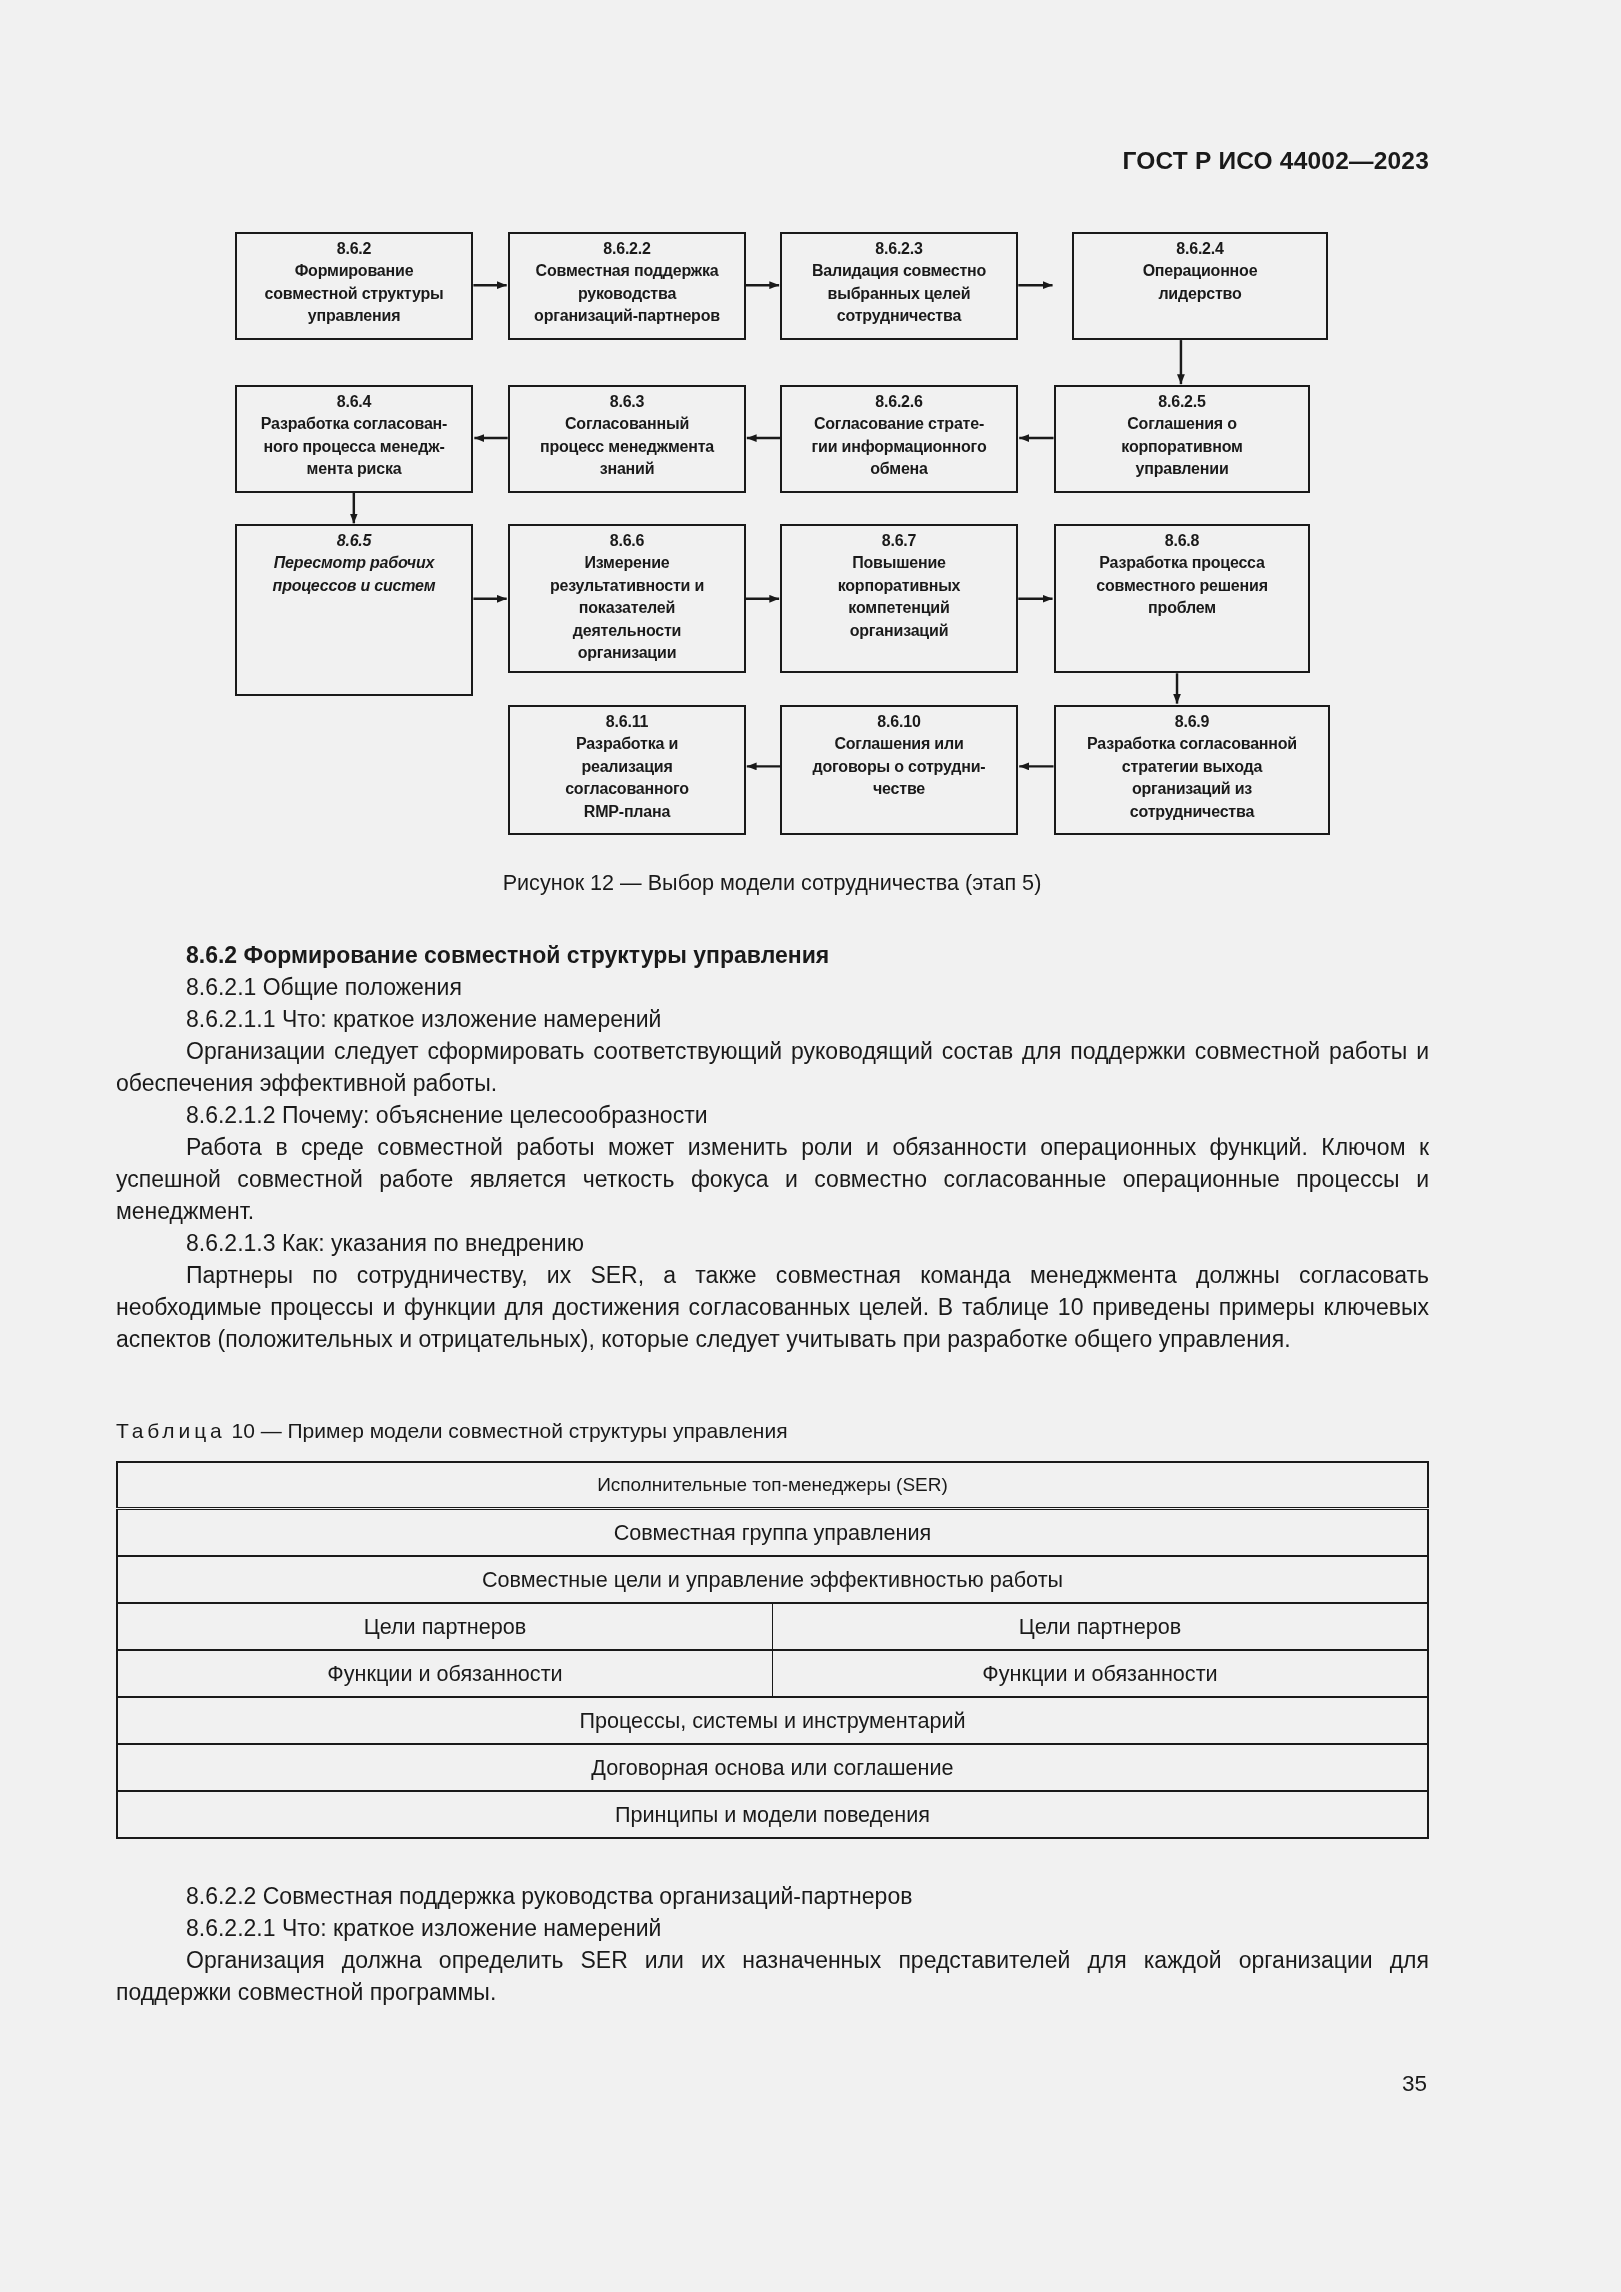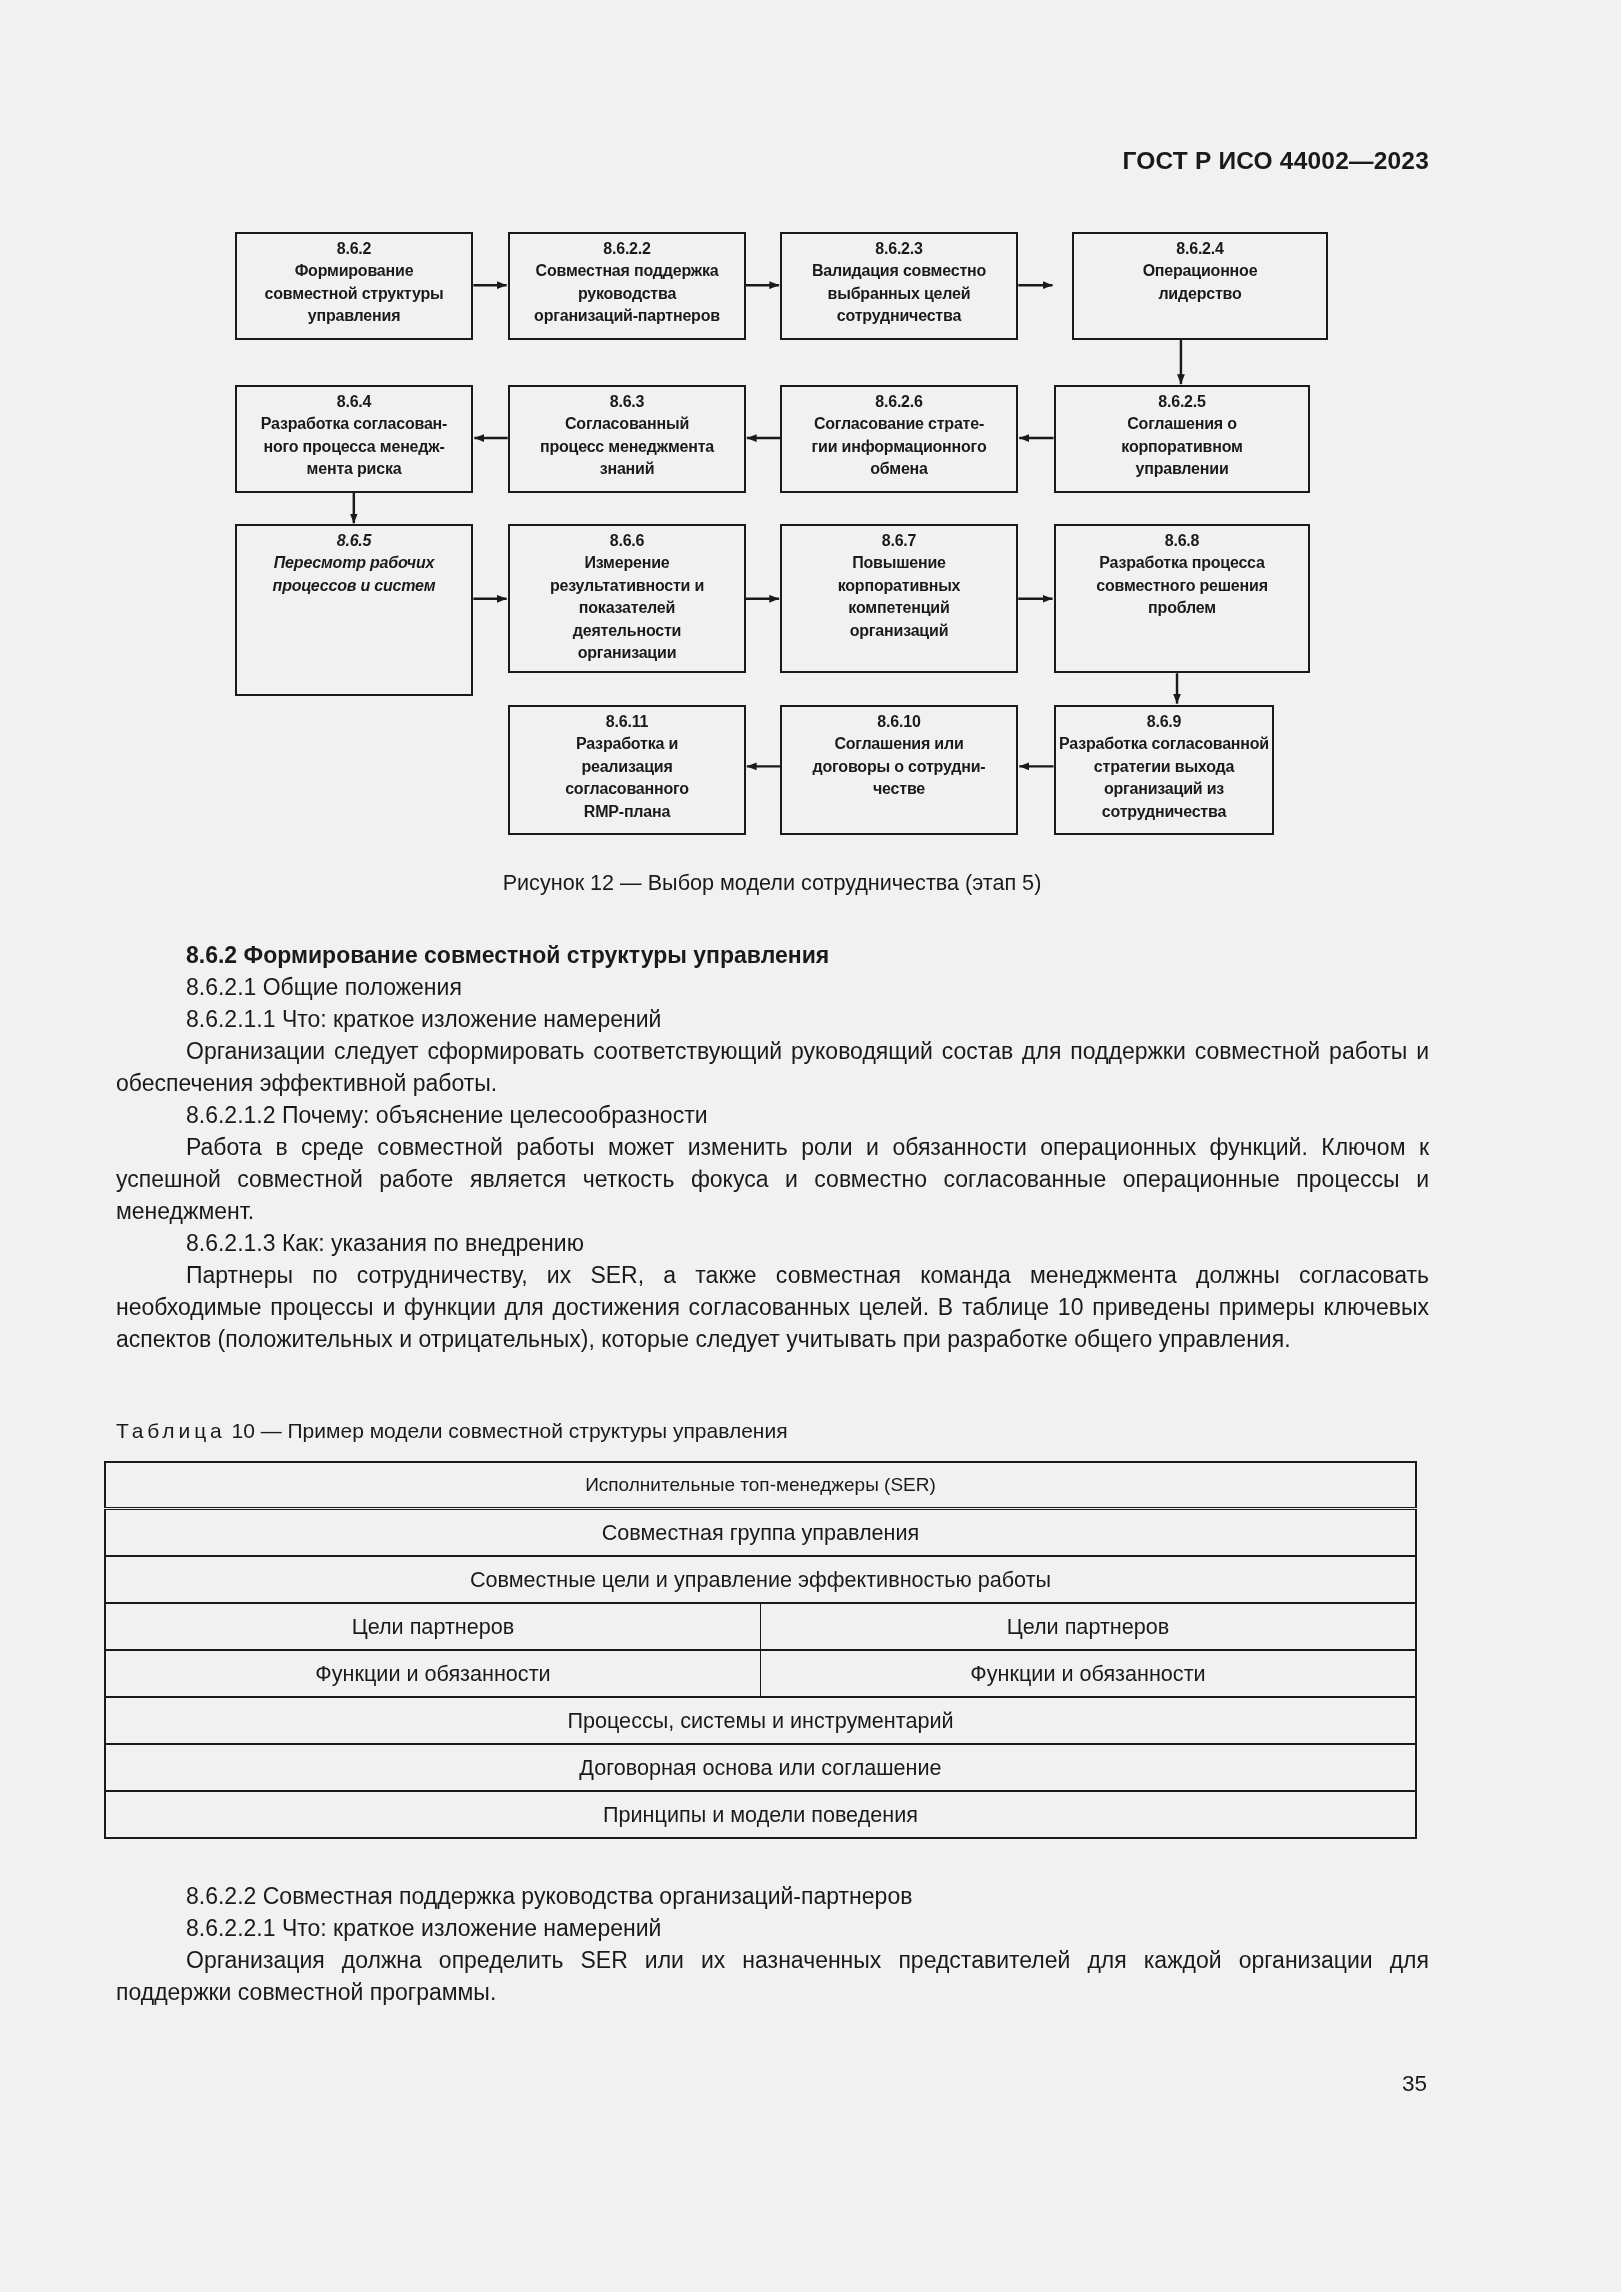--- a/index.html
+++ b/index.html
@@ -42,21 +42,21 @@
     font-size: 23px; line-height: 32px;
   }
   .para { margin: 0; text-align: justify; text-indent: 70px; }
   .heading { margin: 0; text-indent: 70px; font-weight: bold; }
   .line { margin: 0; text-indent: 70px; }
   .table-caption {
     position: absolute; left: 116px; top: 1419px; font-size: 21px;
   }
   .table-caption .spaced { letter-spacing: 3.9px; }
   table.gov {
-    position: absolute; left: 104px; top: 1461px; width: 1313px;
+    position: absolute; left: 116px; top: 1461px; width: 1313px;
     border-collapse: collapse; border: 2.9px solid #1a1a1a;
     font-size: 21.6px; table-layout: fixed;
   }
   table.gov td {
     text-align: center; height: 45px; padding: 0;
     border-left: 1px solid #1a1a1a; border-right: 1px solid #1a1a1a;
   }
   table.gov tr.r1 td { font-size: 19px; border-bottom: 3.9px double #1a1a1a; height: 44px; }
   table.gov tr.thick td { border-bottom: 2.9px solid #1a1a1a; }
   table.gov tr.thin td { border-bottom: 2px solid #1a1a1a; }
@@ -138,21 +138,21 @@
 компетенций
 организаций</span>
   </div>
   <div class="box" style="left:1054px;top:524px;width:256px;height:149px;">
     <span class="num">8.6.8</span>
     <span class="txt">Разработка процесса
 совместного решения
 проблем</span>
   </div>
 
-  <div class="box" style="left:1054px;top:705px;width:220px;height:130px;">
+  <div class="box" style="left:1054px;top:705px;width:276px;height:130px;">
     <span class="num">8.6.9</span>
     <span class="txt">Разработка согласованной
 стратегии выхода
 организаций из
 сотрудничества</span>
   </div>
   <div class="box" style="left:780px;top:705px;width:238px;height:130px;">
     <span class="num">8.6.10</span>
     <span class="txt">Соглашения или
 договоры о сотрудни-

